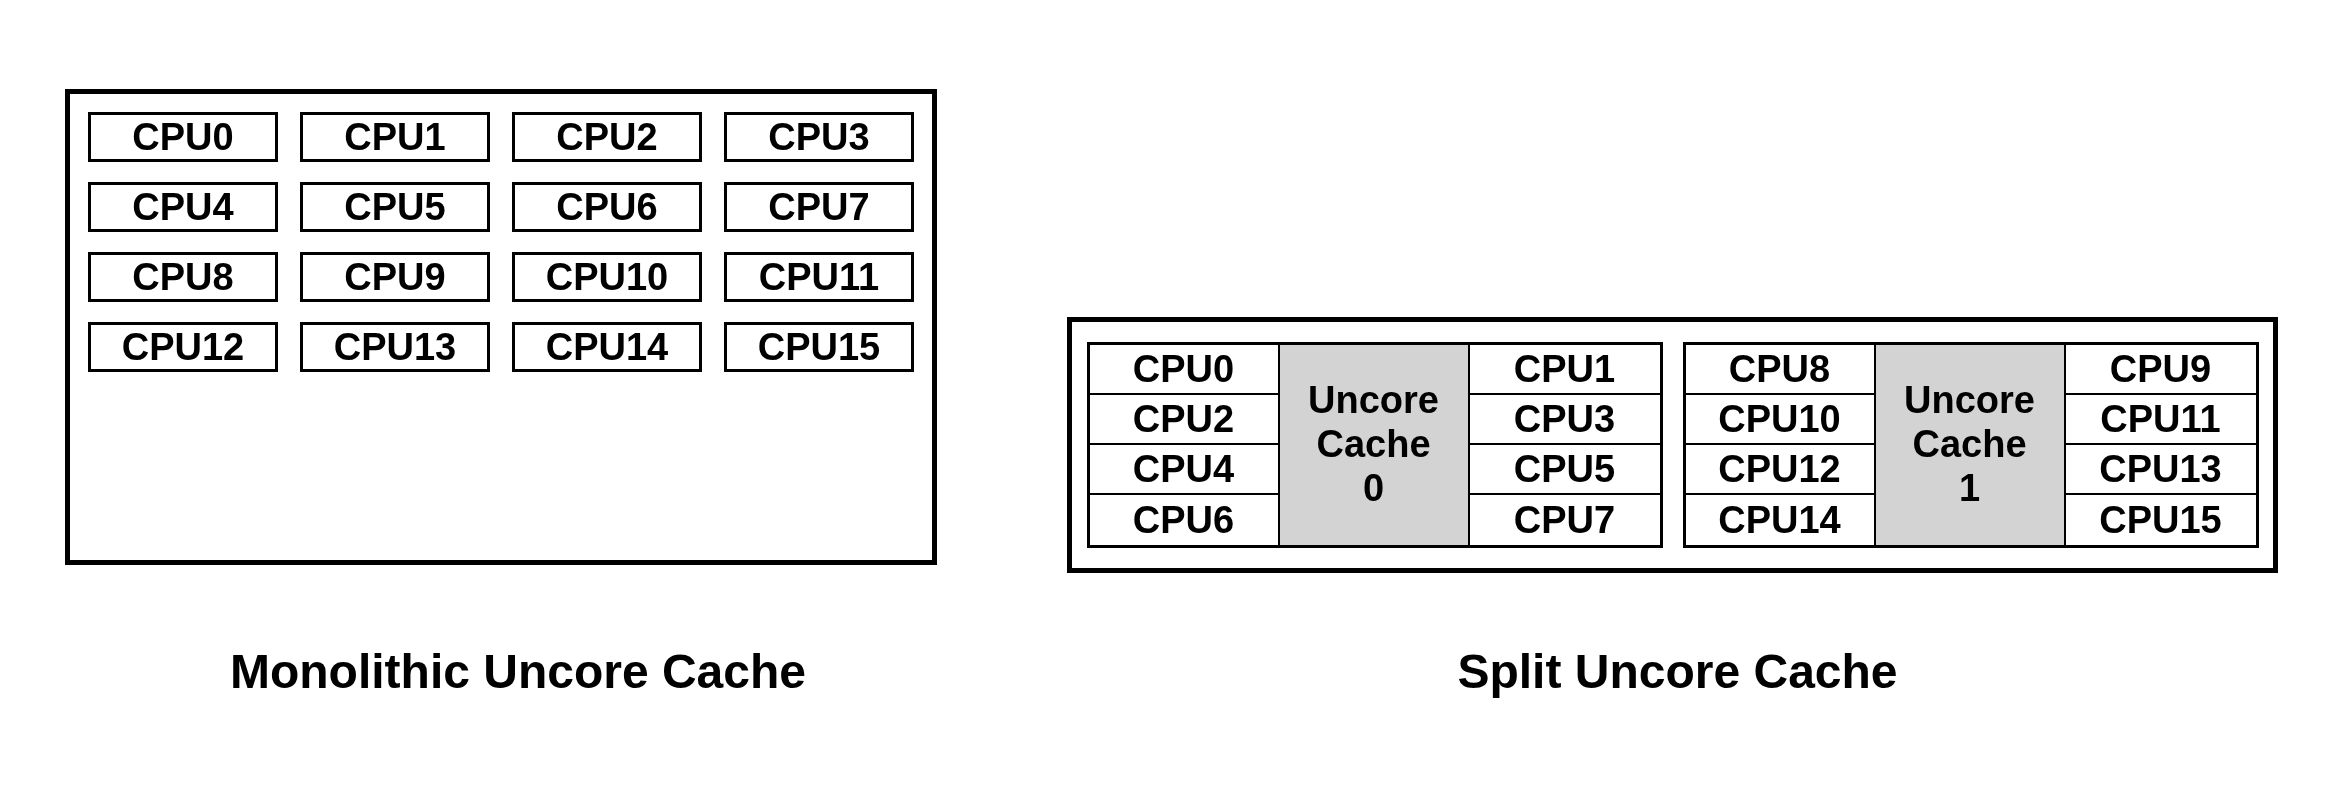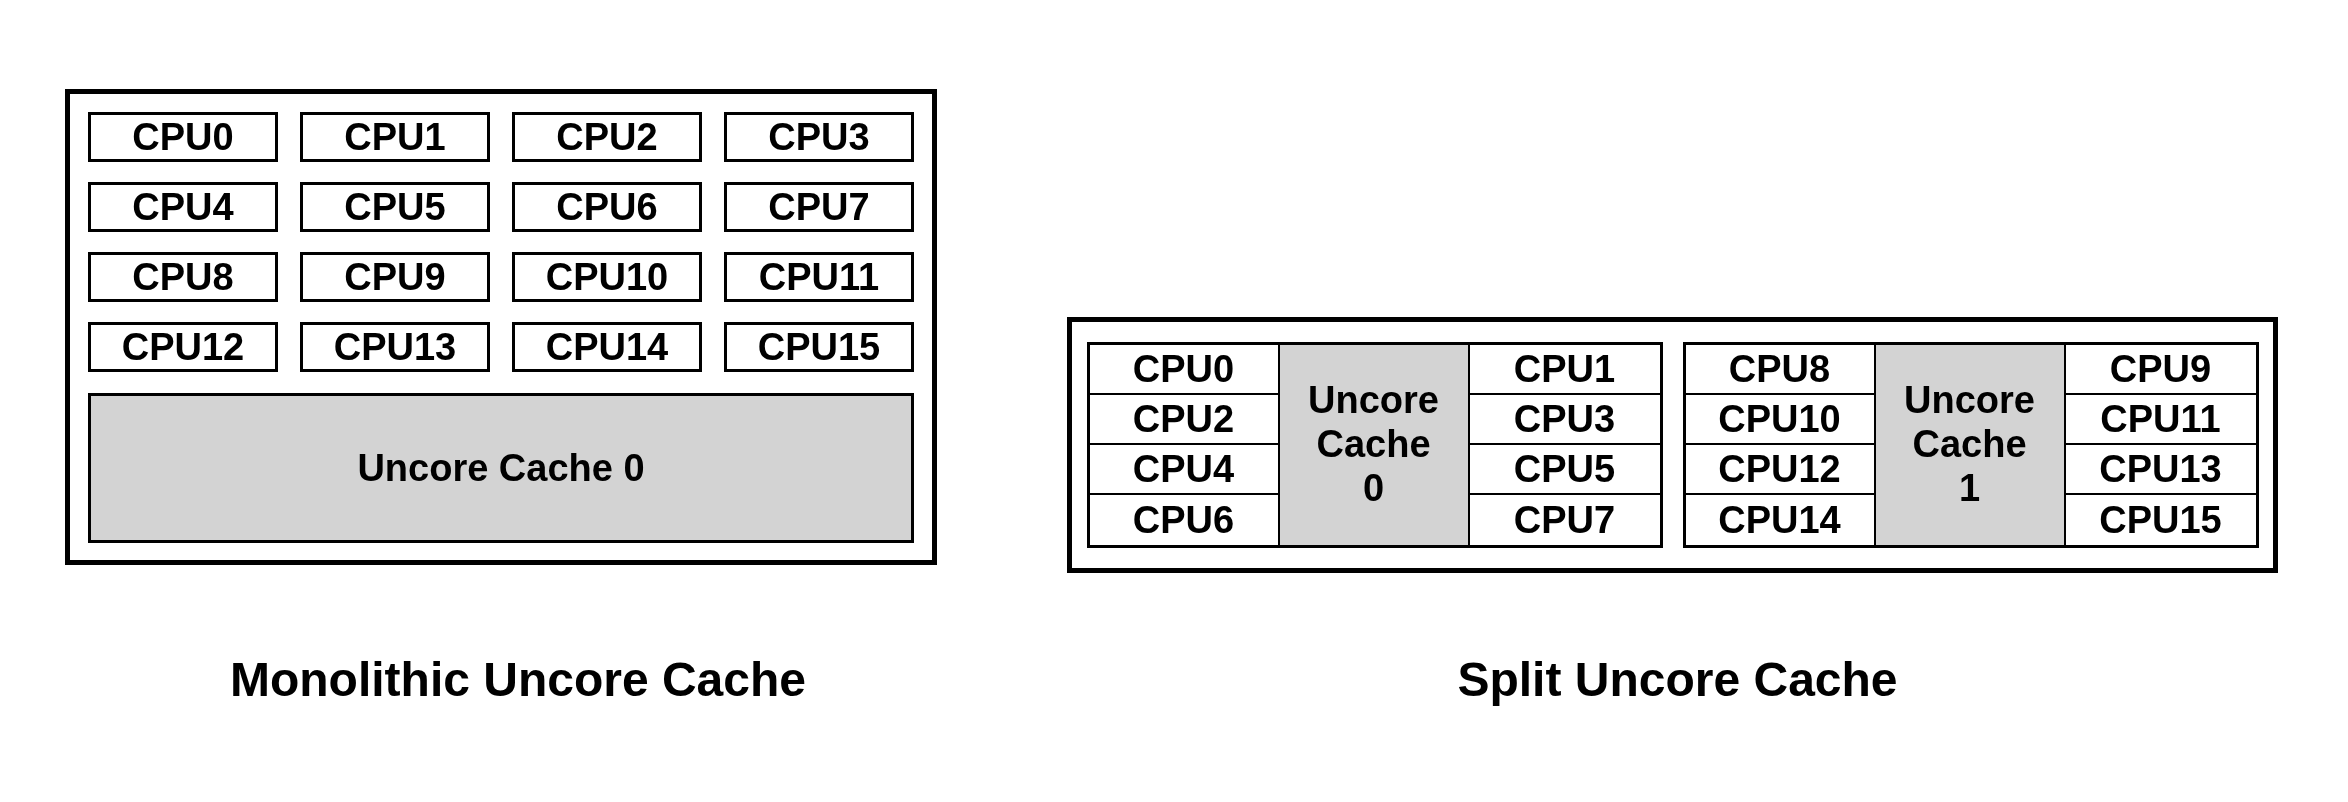--- a/index.html
+++ b/index.html
@@ -109,21 +109,20 @@
   }
 
   
   .caption {
     position: absolute;
     top: 643px;
     text-align: center;
     font-size: 48px;
     line-height: 1.2;
     white-space: nowrap;
-    margin-top: 8px;
   }
   .caption-mono { left: 82px;  width: 872px; }
   .caption-split { left: 1072px; width: 1211px; }
 </style>
 </head>
 <body>
 
 <div class="canvas">
 
   <div class="fig-mono">
@@ -138,21 +137,20 @@
       <div class="cpu-box">CPU7</div>
       <div class="cpu-box">CPU8</div>
       <div class="cpu-box">CPU9</div>
       <div class="cpu-box">CPU10</div>
       <div class="cpu-box">CPU11</div>
       <div class="cpu-box">CPU12</div>
       <div class="cpu-box">CPU13</div>
       <div class="cpu-box">CPU14</div>
       <div class="cpu-box">CPU15</div>
     </div>
-    <div class="uncore-mono">Uncore Cache 0</div>
   </div>
   <div class="caption caption-mono">Monolithic Uncore Cache</div>
 
   <div class="fig-split">
 
     <div class="cluster">
       <div class="lcell c1 r1">CPU0</div>
       <div class="lcell c1 r2">CPU2</div>
       <div class="lcell c1 r3">CPU4</div>
       <div class="lcell c1 r4 last">CPU6</div>

